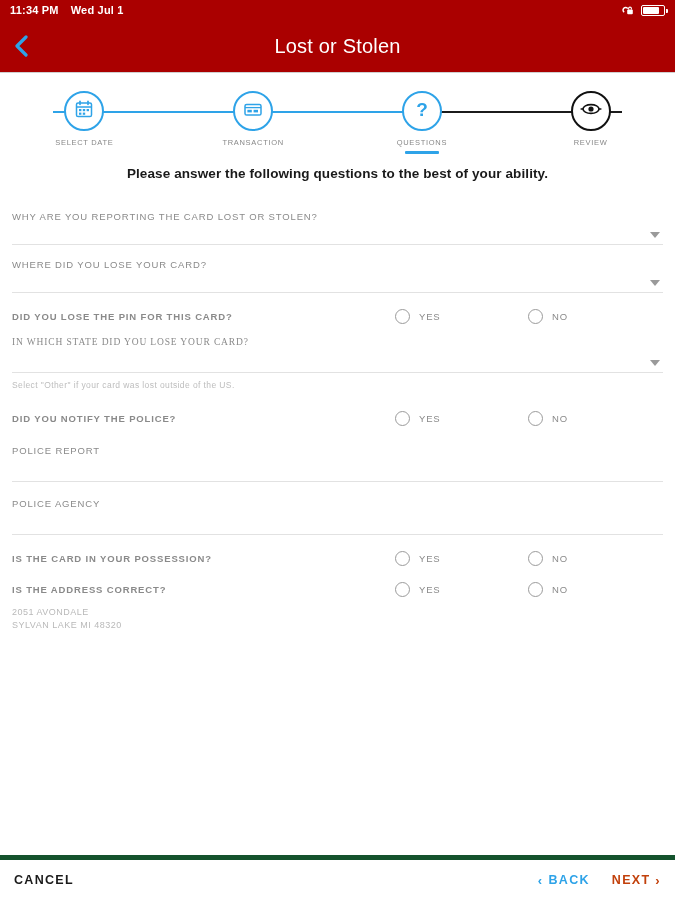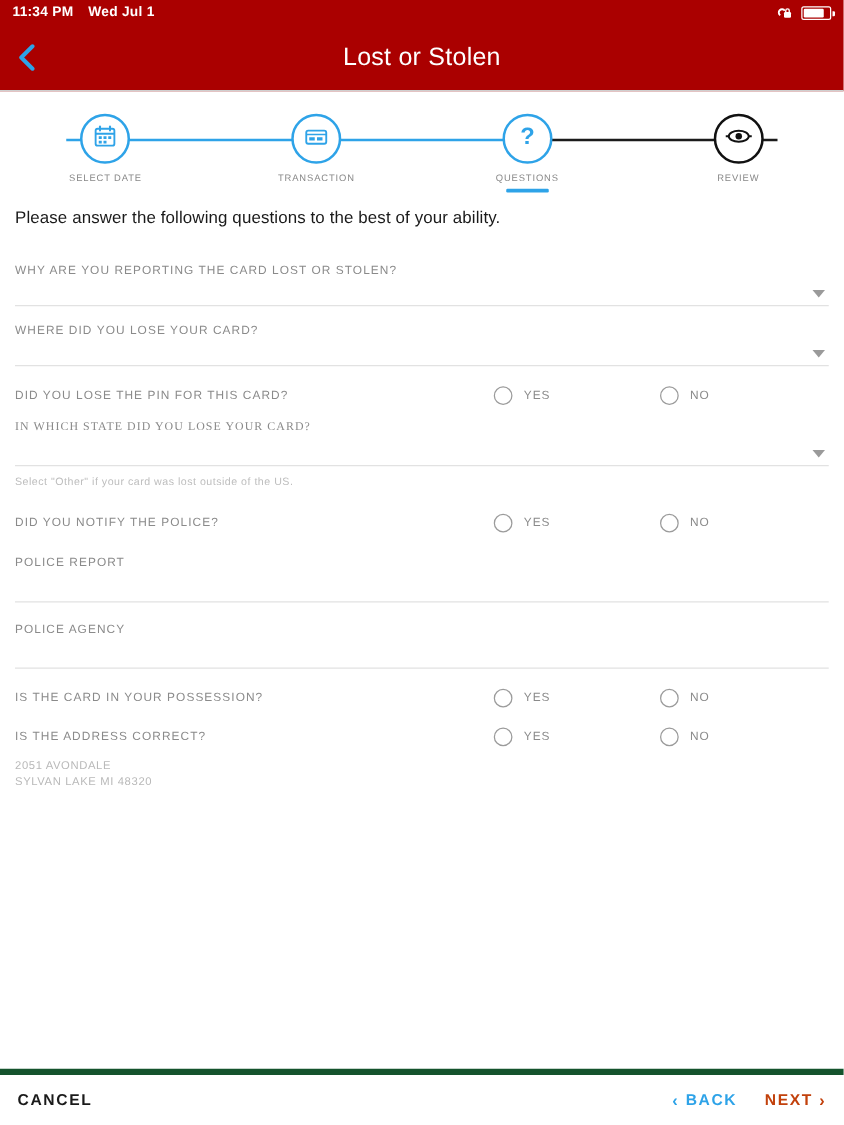--- a/index.html
+++ b/index.html
@@ -144,23 +144,24 @@
 
   
   .content {
     flex: 1 1 auto;
     padding: 0 12px;
     overflow: hidden;
   }
   .intro {
     margin-top: 13px;
     font-size: 13.5px;
-    font-weight: normal;
+    font-weight: bold;
     color: #1a1a1a;
     letter-spacing: 0.1px;
+    text-align: center;
   }
 
   .field {
     position: relative;
     border-bottom: 1px solid #e2e2e2;
     padding-top: 14px;
     padding-bottom: 0;
     min-height: 45px;
   }
   .field.select-field { min-height: 46px; }
@@ -198,20 +199,21 @@
     align-items: center;
     padding-top: 13px;
     padding-bottom: 3px;
     min-height: 27px;
   }
   .radio-row .q {
     font-size: 9.5px;
     letter-spacing: 0.85px;
     color: #8a8a8a;
     flex: 0 0 383px;
+    font-weight: bold;
   }
   .radio-opt {
     display: flex;
     align-items: center;
     gap: 9px;
     cursor: pointer;
     width: 133px;
   }
   .radio-dot {
     width: 15px; height: 15px;

